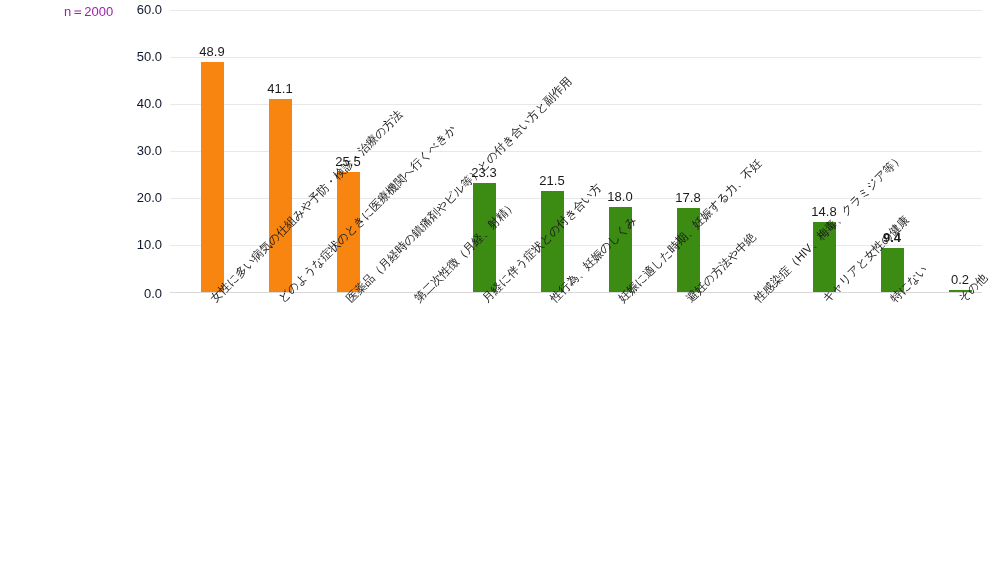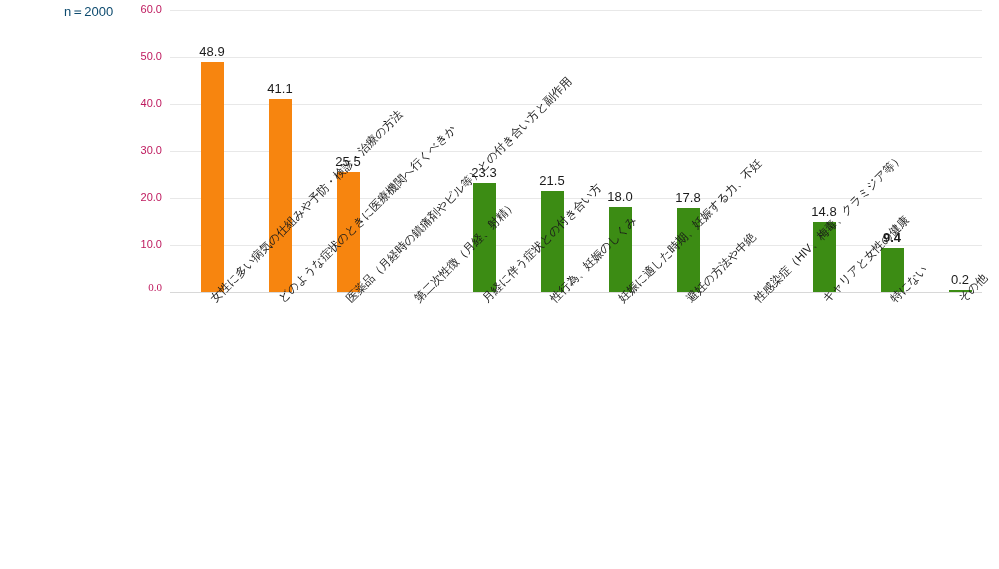--- a/index.html
+++ b/index.html
@@ -25,21 +25,21 @@
   }
 
   
   .sample-note {
     position: absolute;
     left: 64px;
     top: 3px;
     font-size: 13px;
     letter-spacing: 0px;
     white-space: nowrap;
-    color: #0c4a6e;
+    color: #a21caf;
   }
 
   
   .plot-area {
     position: absolute;
     left: 170px;
     top: 10px;
     width: 812px;
     height: 282px;
   }
@@ -54,23 +54,23 @@
   .gridline.baseline {
     background: #d8d8d8;
   }
 
   
   .ytick {
     position: absolute;
     right: 0;
     width: 60px;
     text-align: right;
-    font-size: 11px;
+    font-size: 13px;
     line-height: 13px;
-    color: #be185d;
+    color: #0f172a;
     white-space: nowrap;
   }
   .ytick-wrap {
     position: absolute;
     left: 100px;
     top: 10px;
     width: 62px;
     height: 282px;
   }
 
@@ -125,21 +125,21 @@
 
   <div class="sample-note">n＝2000</div>
 
   <div class="ytick-wrap" id="ytick-wrap">
       <div class="ytick" style="top: -7px;">60.0</div>
       <div class="ytick" style="top: 40px;">50.0</div>
       <div class="ytick" style="top: 87px;">40.0</div>
       <div class="ytick" style="top: 134px;">30.0</div>
       <div class="ytick" style="top: 181px;">20.0</div>
       <div class="ytick" style="top: 228px;">10.0</div>
-      <div class="ytick" style="top: 271px; font-family: Liberation Serif, serif;">0.0</div>
+      <div class="ytick" style="top: 277px;">0.0</div>
     </div>
 
   <div class="plot-area" id="plot-area">
       <div class="gridline" style="top: 0px;"></div>
       <div class="gridline" style="top: 47px;"></div>
       <div class="gridline" style="top: 94px;"></div>
       <div class="gridline" style="top: 141px;"></div>
       <div class="gridline" style="top: 188px;"></div>
       <div class="gridline" style="top: 235px;"></div>
       <div class="gridline baseline" style="top: 282px;"></div>

